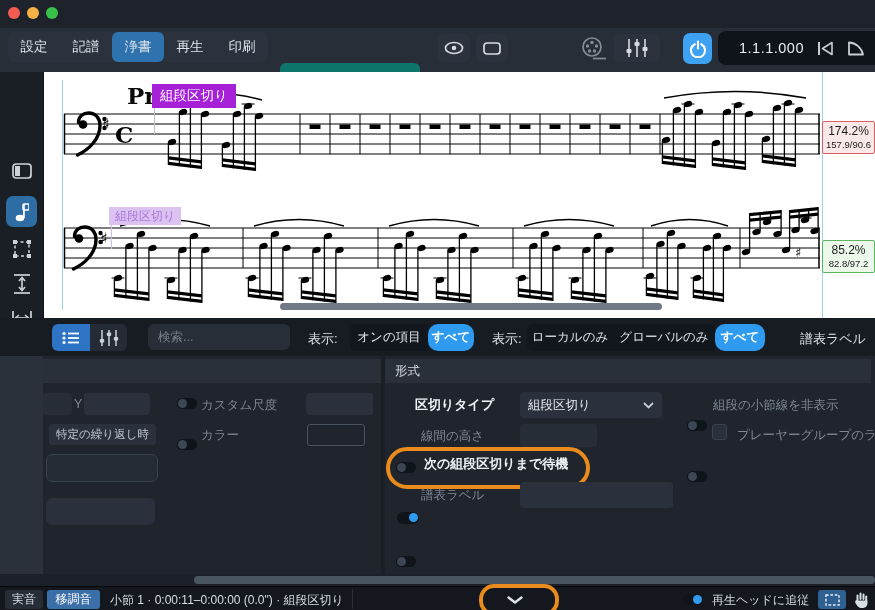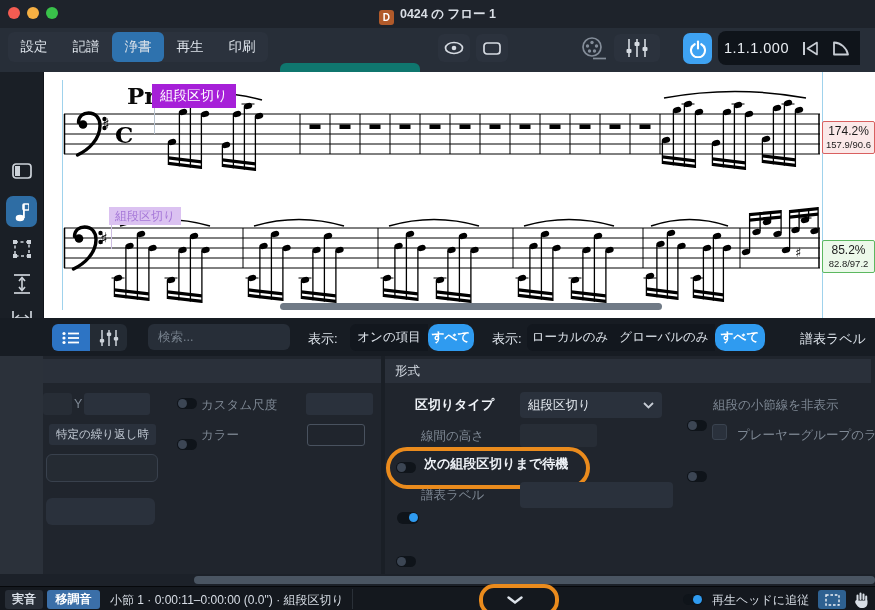--- a/index.html
+++ b/index.html
@@ -15,21 +15,21 @@
            font-size:10px;font-weight:bold;line-height:15px;text-align:center;vertical-align:-3px;margin-right:6px;}
   
   .toolbar{left:0;top:28px;width:875px;height:44px;background:#272e38;border-bottom:1px solid #0c1015;}
   .tabgroup{left:8px;top:4px;height:30px;display:flex;background:#2b323d;border-radius:6px;}
   .tab{width:52px;height:30px;line-height:30px;text-align:center;color:#dde3ea;font-size:13.5px;border-radius:6px;cursor:default;}
   .tab.active{background:#2e72ae;}
   .layout-select{left:280px;top:4px;width:140px;height:30px;background:#0f766e;border-radius:6px;color:#dde3ea;
                  font-size:13px;line-height:30px;padding-left:12px;box-sizing:border-box;margin-top:31px;}
   .tool-btn{top:6px;width:32px;height:28px;background:#2b323d;border-radius:6px;display:flex;align-items:center;justify-content:center;}
   .power-btn{left:683px;top:5px;width:29px;height:31px;background:#3ea2f2;border-radius:7px;display:flex;align-items:center;justify-content:center;}
-  .transport{left:718px;top:3px;width:142px;height:34px;background:#0f141a;border-radius:8px 0 0 8px;
+  .transport{left:718px;top:3px;width:157px;height:34px;background:#0f141a;border-radius:8px 0 0 8px;
              display:flex;align-items:center;justify-content:flex-end;gap:13px;padding-right:6px;box-sizing:border-box;text-align:right;}
   .transport .pos{color:#e9edf2;font-size:14.5px;letter-spacing:.5px;}
   
   .sidebar{left:0;top:72px;width:43px;height:246px;background:#1a1f26;border-right:1px solid #10141a;}
   .side-ic{left:6px;width:31px;height:31px;display:flex;align-items:center;justify-content:center;border-radius:7px;}
   .side-ic.active{background:#2e6da4;}
   
   .page{left:43px;top:72px;width:832px;height:246px;background:#ffffff;}
   .guide{background:#9fd2ec;width:1px;}
   .brklabel{background:#a620d8;color:#fff;font-size:13.5px;height:24px;line-height:24px;padding:0 8px;}
@@ -62,36 +62,33 @@
   .toggle .knob{position:absolute;top:1px;left:1px;width:9px;height:9px;border-radius:50%;background:#3c4654;}
   .toggle.on .knob{left:auto;right:1px;background:#2f9bf0;}
   .dropdown{background:#2a313c;border-radius:4px;color:#e6ebf1;font-size:12.5px;display:flex;align-items:center;
             justify-content:space-between;padding:0 8px;box-sizing:border-box;}
   .checkbox{width:15px;height:16px;background:#2a313c;border:1px solid #3a434f;border-radius:3px;box-sizing:border-box;}
   .annot{border:4.5px solid #ea8b1d;border-radius:22px;background:transparent;}
   .hscroll-panel{left:194px;top:220px;width:681px;height:8px;border-radius:4px;background:#4a5562;}
   .hscroll-track{left:0;top:218px;width:875px;height:12px;background:#1c2129;}
   
   .statusbar{left:0;top:586px;width:875px;height:24px;background:#14181e;border-top:1px solid #06080b;}
-  .sb-btn{top:3px;height:19px;line-height:19px;font-size:12px;border-radius:3px;text-align:center;color:#d8dee6;font-weight:bold;}
+  .sb-btn{top:3px;height:19px;line-height:19px;font-size:12px;border-radius:3px;text-align:center;color:#d8dee6;}
   .mono-sep{position:absolute;left:352px;top:2px;width:1px;height:20px;background:#2a3038;}
   text{user-select:none;}
 </style>
 </head>
 <body>
 
 <div id="app">
 
   <div class="abs titlebar">
     <div class="abs tl" style="left:8px;background:#f45c52"></div>
     <div class="abs tl" style="left:27px;background:#f6b043"></div>
     <div class="abs tl" style="left:46px;background:#39c24a"></div>
-    <div class="abs title-wrap">
-      <span class="appicon">D</span><span>0424 の フロー 1</span>
-    </div>
   </div>
 
   <div class="abs toolbar">
     <div class="abs tabgroup">
       <div class="tab">設定</div>
       <div class="tab">記譜</div>
       <div class="tab active">浄書</div>
       <div class="tab">再生</div>
       <div class="tab">印刷</div>
     </div>

